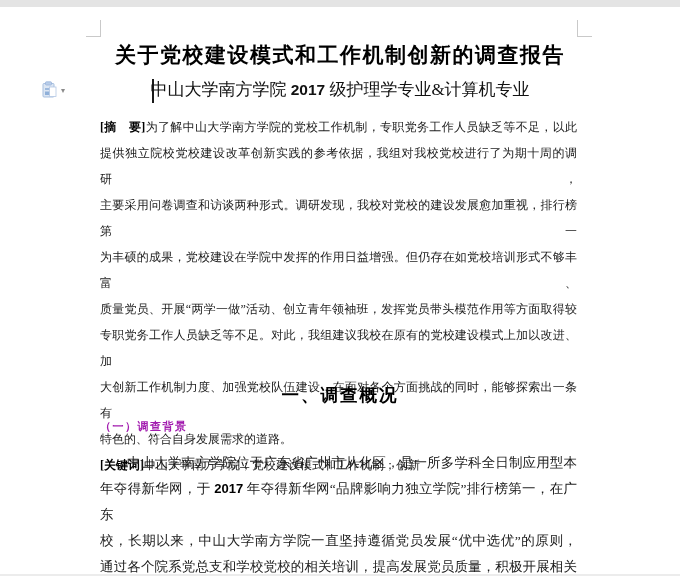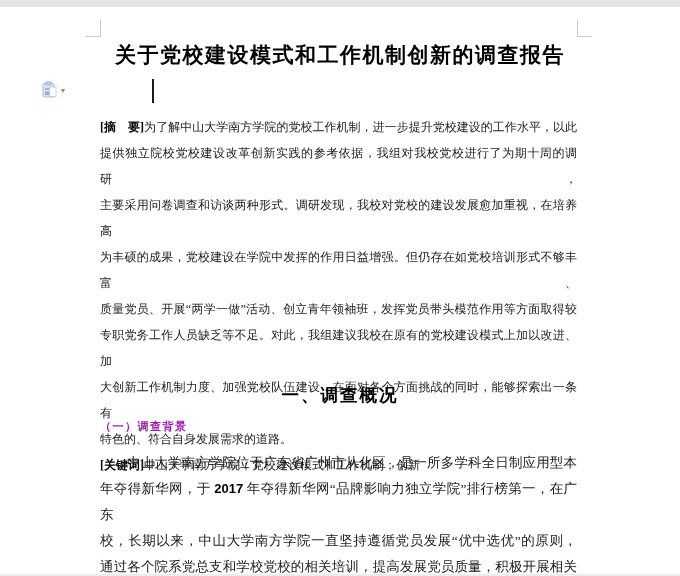--- a/index.html
+++ b/index.html
@@ -60,25 +60,28 @@
         <rect x="3" y="7" width="5" height="2" fill="#9db9dd"></rect>
         <rect x="3" y="10.5" width="7" height="3.5" fill="#8fb0d9"></rect>
         <rect x="7.5" y="6" width="6.5" height="9.5" fill="#ffffff" stroke="#b3c7e4" stroke-width="0.8"></rect>
       </svg>
     </span>
     <span class="caret">▾</span>
   </div>
 
   <div class="cursor-caret"></div>
 
+  <div class="doc-subtitle">
+    <span>中山大学南方学院 </span><span class="num">2017</span><span> 级护理学专业&amp;计算机专业</span>
+  </div>
 
   <div class="abstract">
-    <div class="jline"><span class="lbl">[摘　要]</span><span>为了解中山大学南方学院的党校工作机制，进一步提升党校建设的工作水平，以此</span></div>
+    <div class="jline"><span class="lbl">[摘　要]</span><span>为了解中山大学南方学院的党校工作机制，专职党务工作人员缺乏等不足，以此</span></div>
     <div class="jline">提供独立院校党校建设改革创新实践的参考依据，我组对我校党校进行了为期十周的调研，</div>
-    <div class="jline">主要采用问卷调查和访谈两种形式。调研发现，我校对党校的建设发展愈加重视，在培养高</div>
+    <div class="jline">主要采用问卷调查和访谈两种形式。调研发现，我校对党校的建设发展愈加重视，排行榜第一</div>
     <div class="jline">为丰硕的成果，党校建设在学院中发挥的作用日益增强。但仍存在如党校培训形式不够丰富、</div>
     <div class="jline">质量党员、开展“两学一做”活动、创立青年领袖班，发挥党员带头模范作用等方面取得较</div>
     <div class="jline">专职党务工作人员缺乏等不足。对此，我组建议我校在原有的党校建设模式上加以改进、加</div>
     <div class="jline">大创新工作机制力度、加强党校队伍建设，在面对各个方面挑战的同时，能够探索出一条有</div>
     <div>特色的、符合自身发展需求的道路。</div>
     <div><span class="lbl">[关键词]</span><span>中山大学南方学院；党校建设模式和工作机制；创新</span></div>
   </div>
 
   <div class="h1">一、调查概况</div>
   <div class="h2">（一）调查背景</div>

